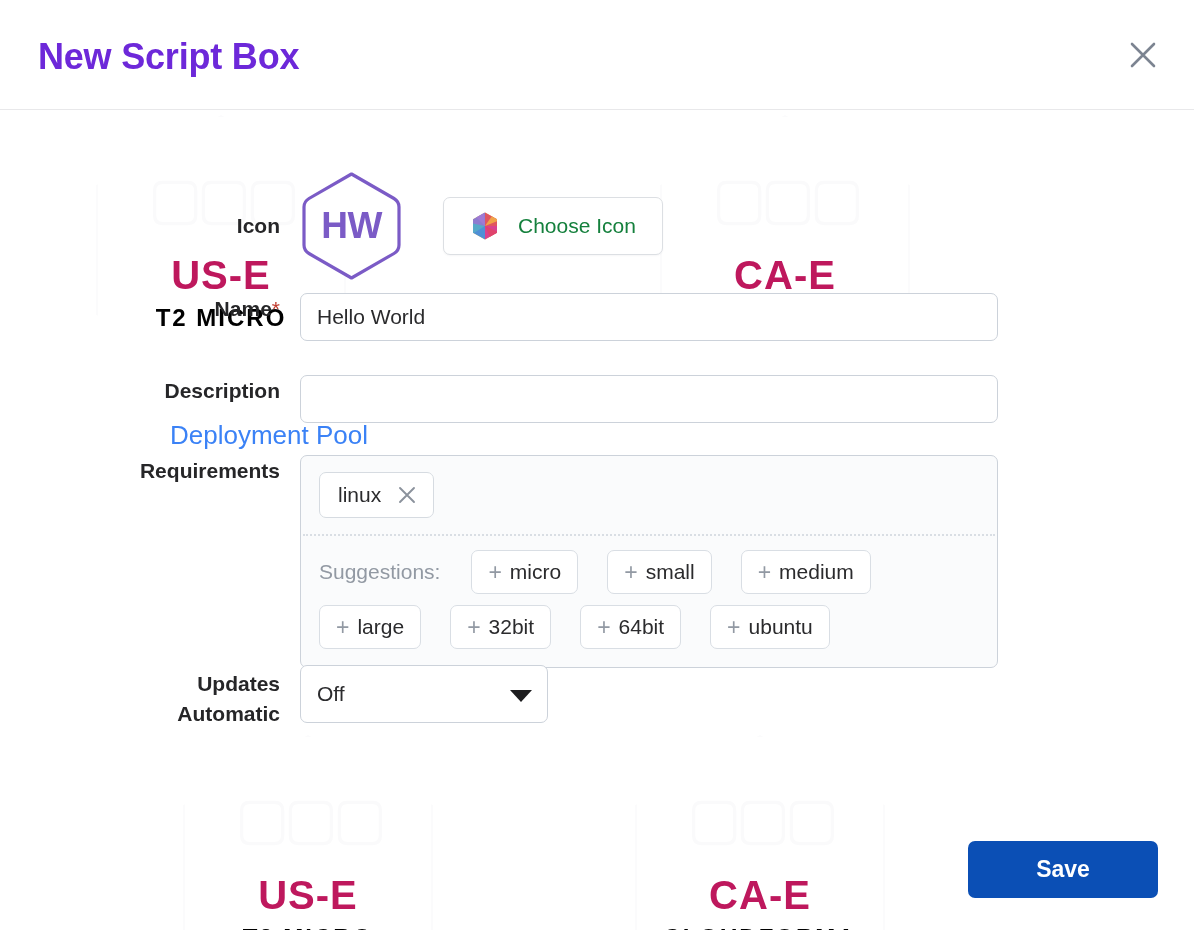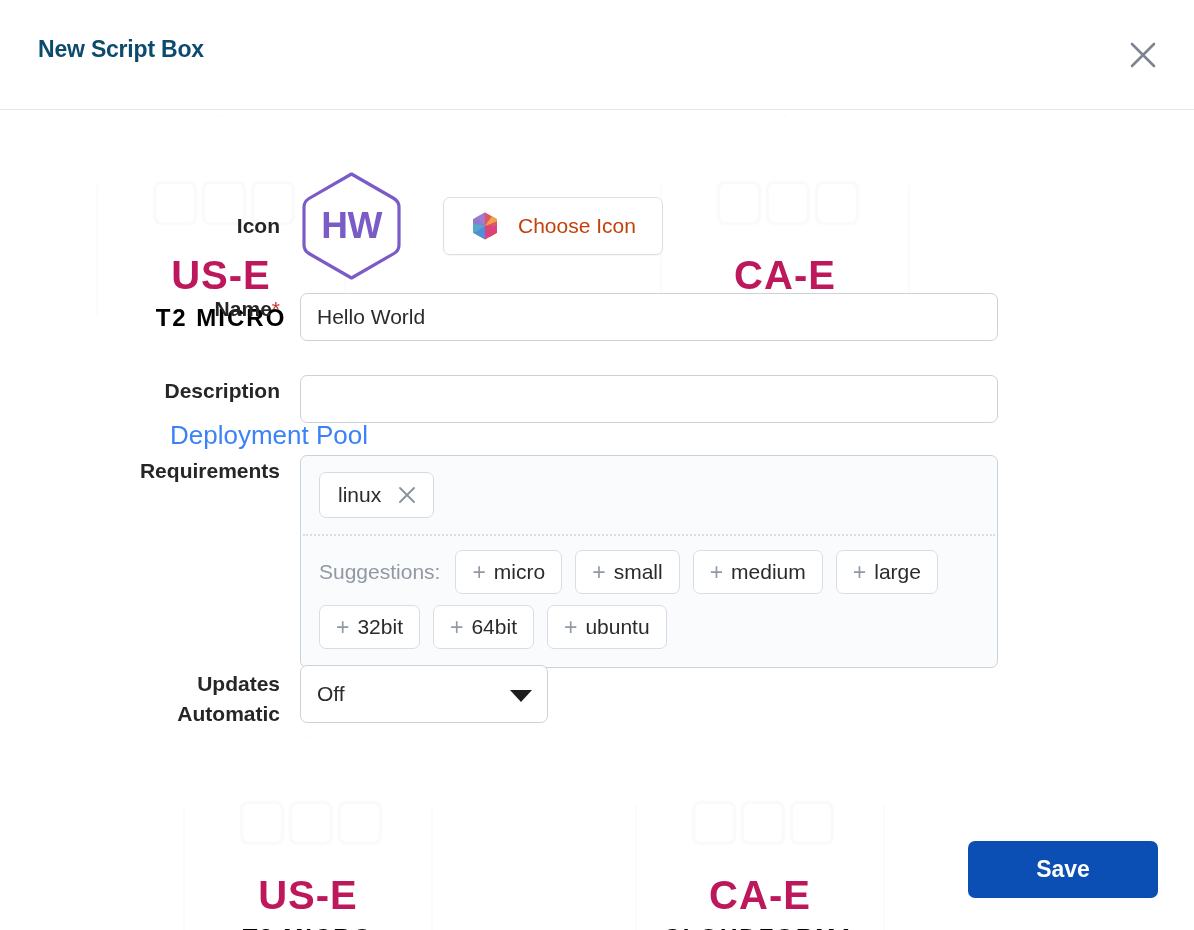--- a/index.html
+++ b/index.html
@@ -82,23 +82,23 @@
     top: 0; left: 0;
     width: 1194px;
     height: 110px;
     border-bottom: 1px solid #e8e8ea;
     z-index: 5;
   }
   .title {
     position: absolute;
     left: 38px;
     top: 36px;
-    font-size: 23px;
-    font-weight: bold;
-    color: #0c4a6e;
+    font-size: 36px;
+    font-weight: bold;
+    color: #6d28d9;
     letter-spacing: -0.2px;
   }
   .close-btn {
     position: absolute;
     right: 28px;
     top: 32px;
     width: 46px;
     height: 46px;
     display: flex;
     align-items: center;
@@ -159,21 +159,21 @@
   .choose-icon-btn {
     display: flex;
     align-items: center;
     gap: 18px;
     height: 58px;
     padding: 0 26px;
     background: #ffffff;
     border: 1px solid #dcdfe3;
     border-radius: 7px;
     font-size: 21px;
-    color: #c2410c;
+    color: #15803d;
     font-family: "Liberation Sans", sans-serif;
     cursor: pointer;
     box-shadow: 0 1px 2px rgba(16,24,40,0.04);
   }
   .color-hex { width: 30px; height: 30px; display: block; }
 
   
   #row-name { top: 183px; left: 0; }
   #row-desc { top: 265px; left: 0; }
   .text-input {
@@ -230,21 +230,21 @@
   }
   .divider-dotted {
     border-top: 2px dotted #d9dee4;
     margin: 0 2px;
   }
   .suggest-area {
     padding: 14px 18px 18px 18px;
     display: flex;
     flex-wrap: wrap;
     align-items: center;
-    gap: 11px 13px;
+    gap: 11px 29px;
   }
   .suggest-label {
     font-size: 21px;
     color: #9299a3;
     margin-right: 2px;
   }
   .chip {
     display: inline-flex;
     align-items: center;
     gap: 8px;

